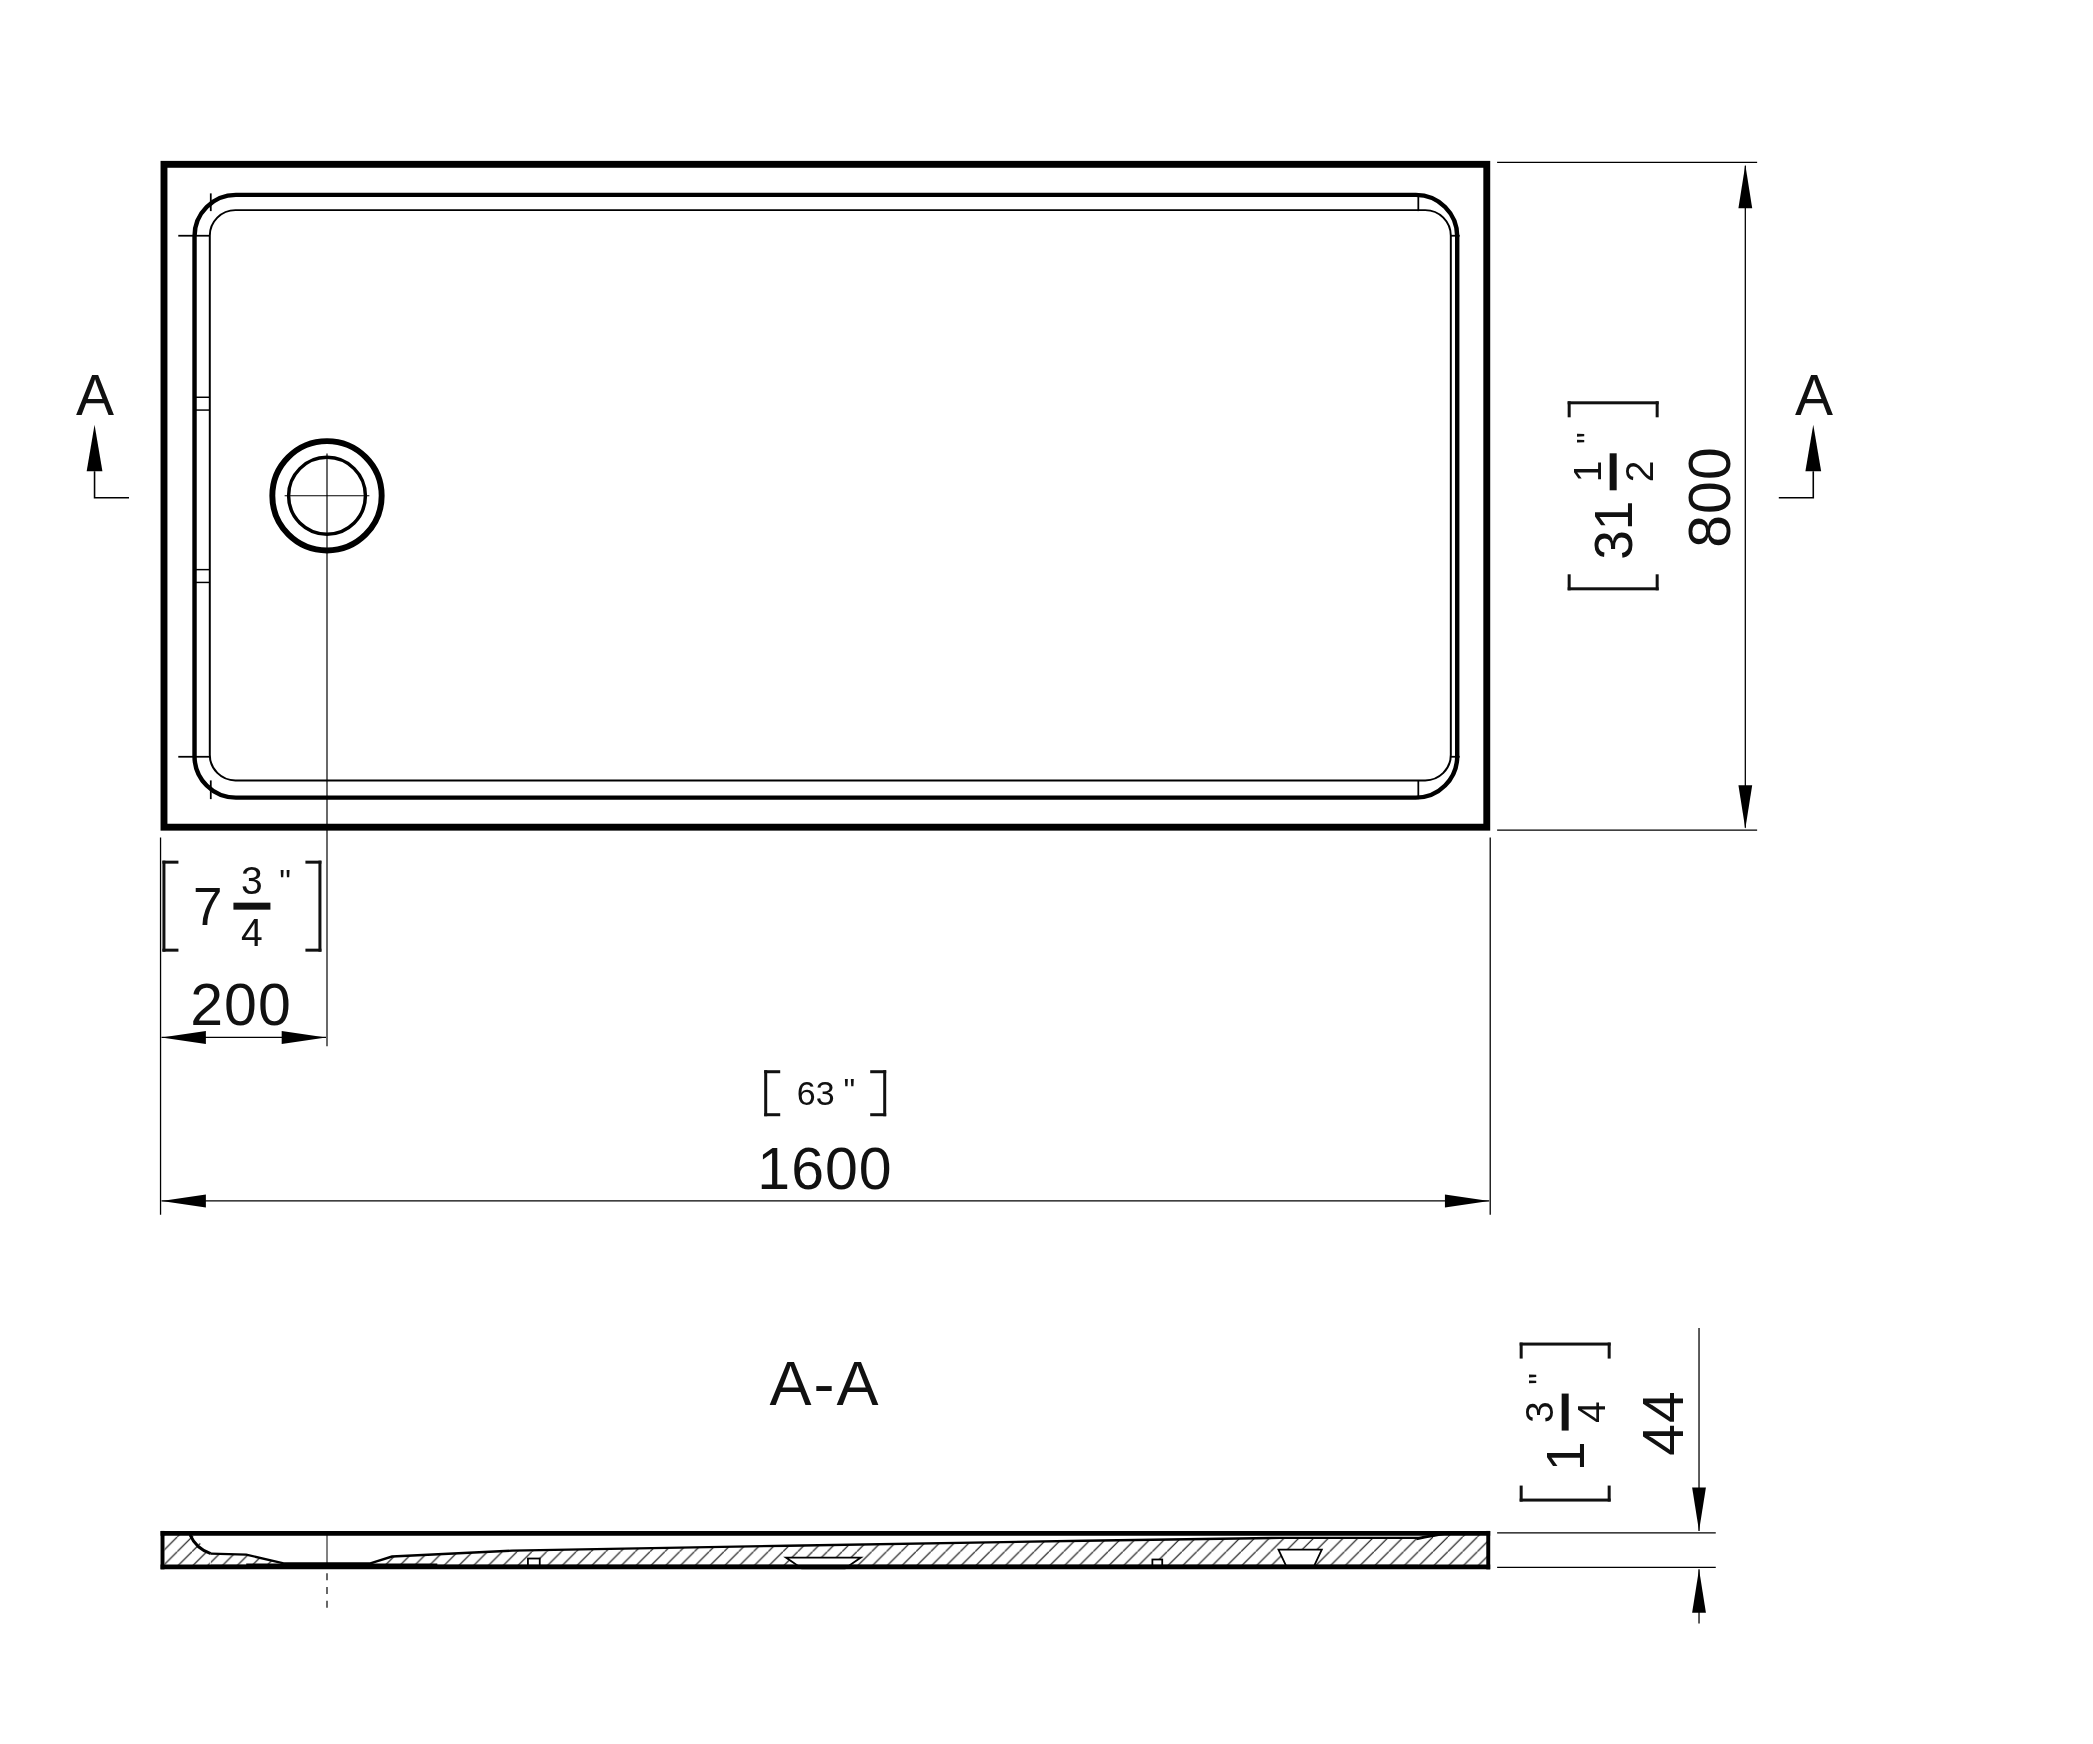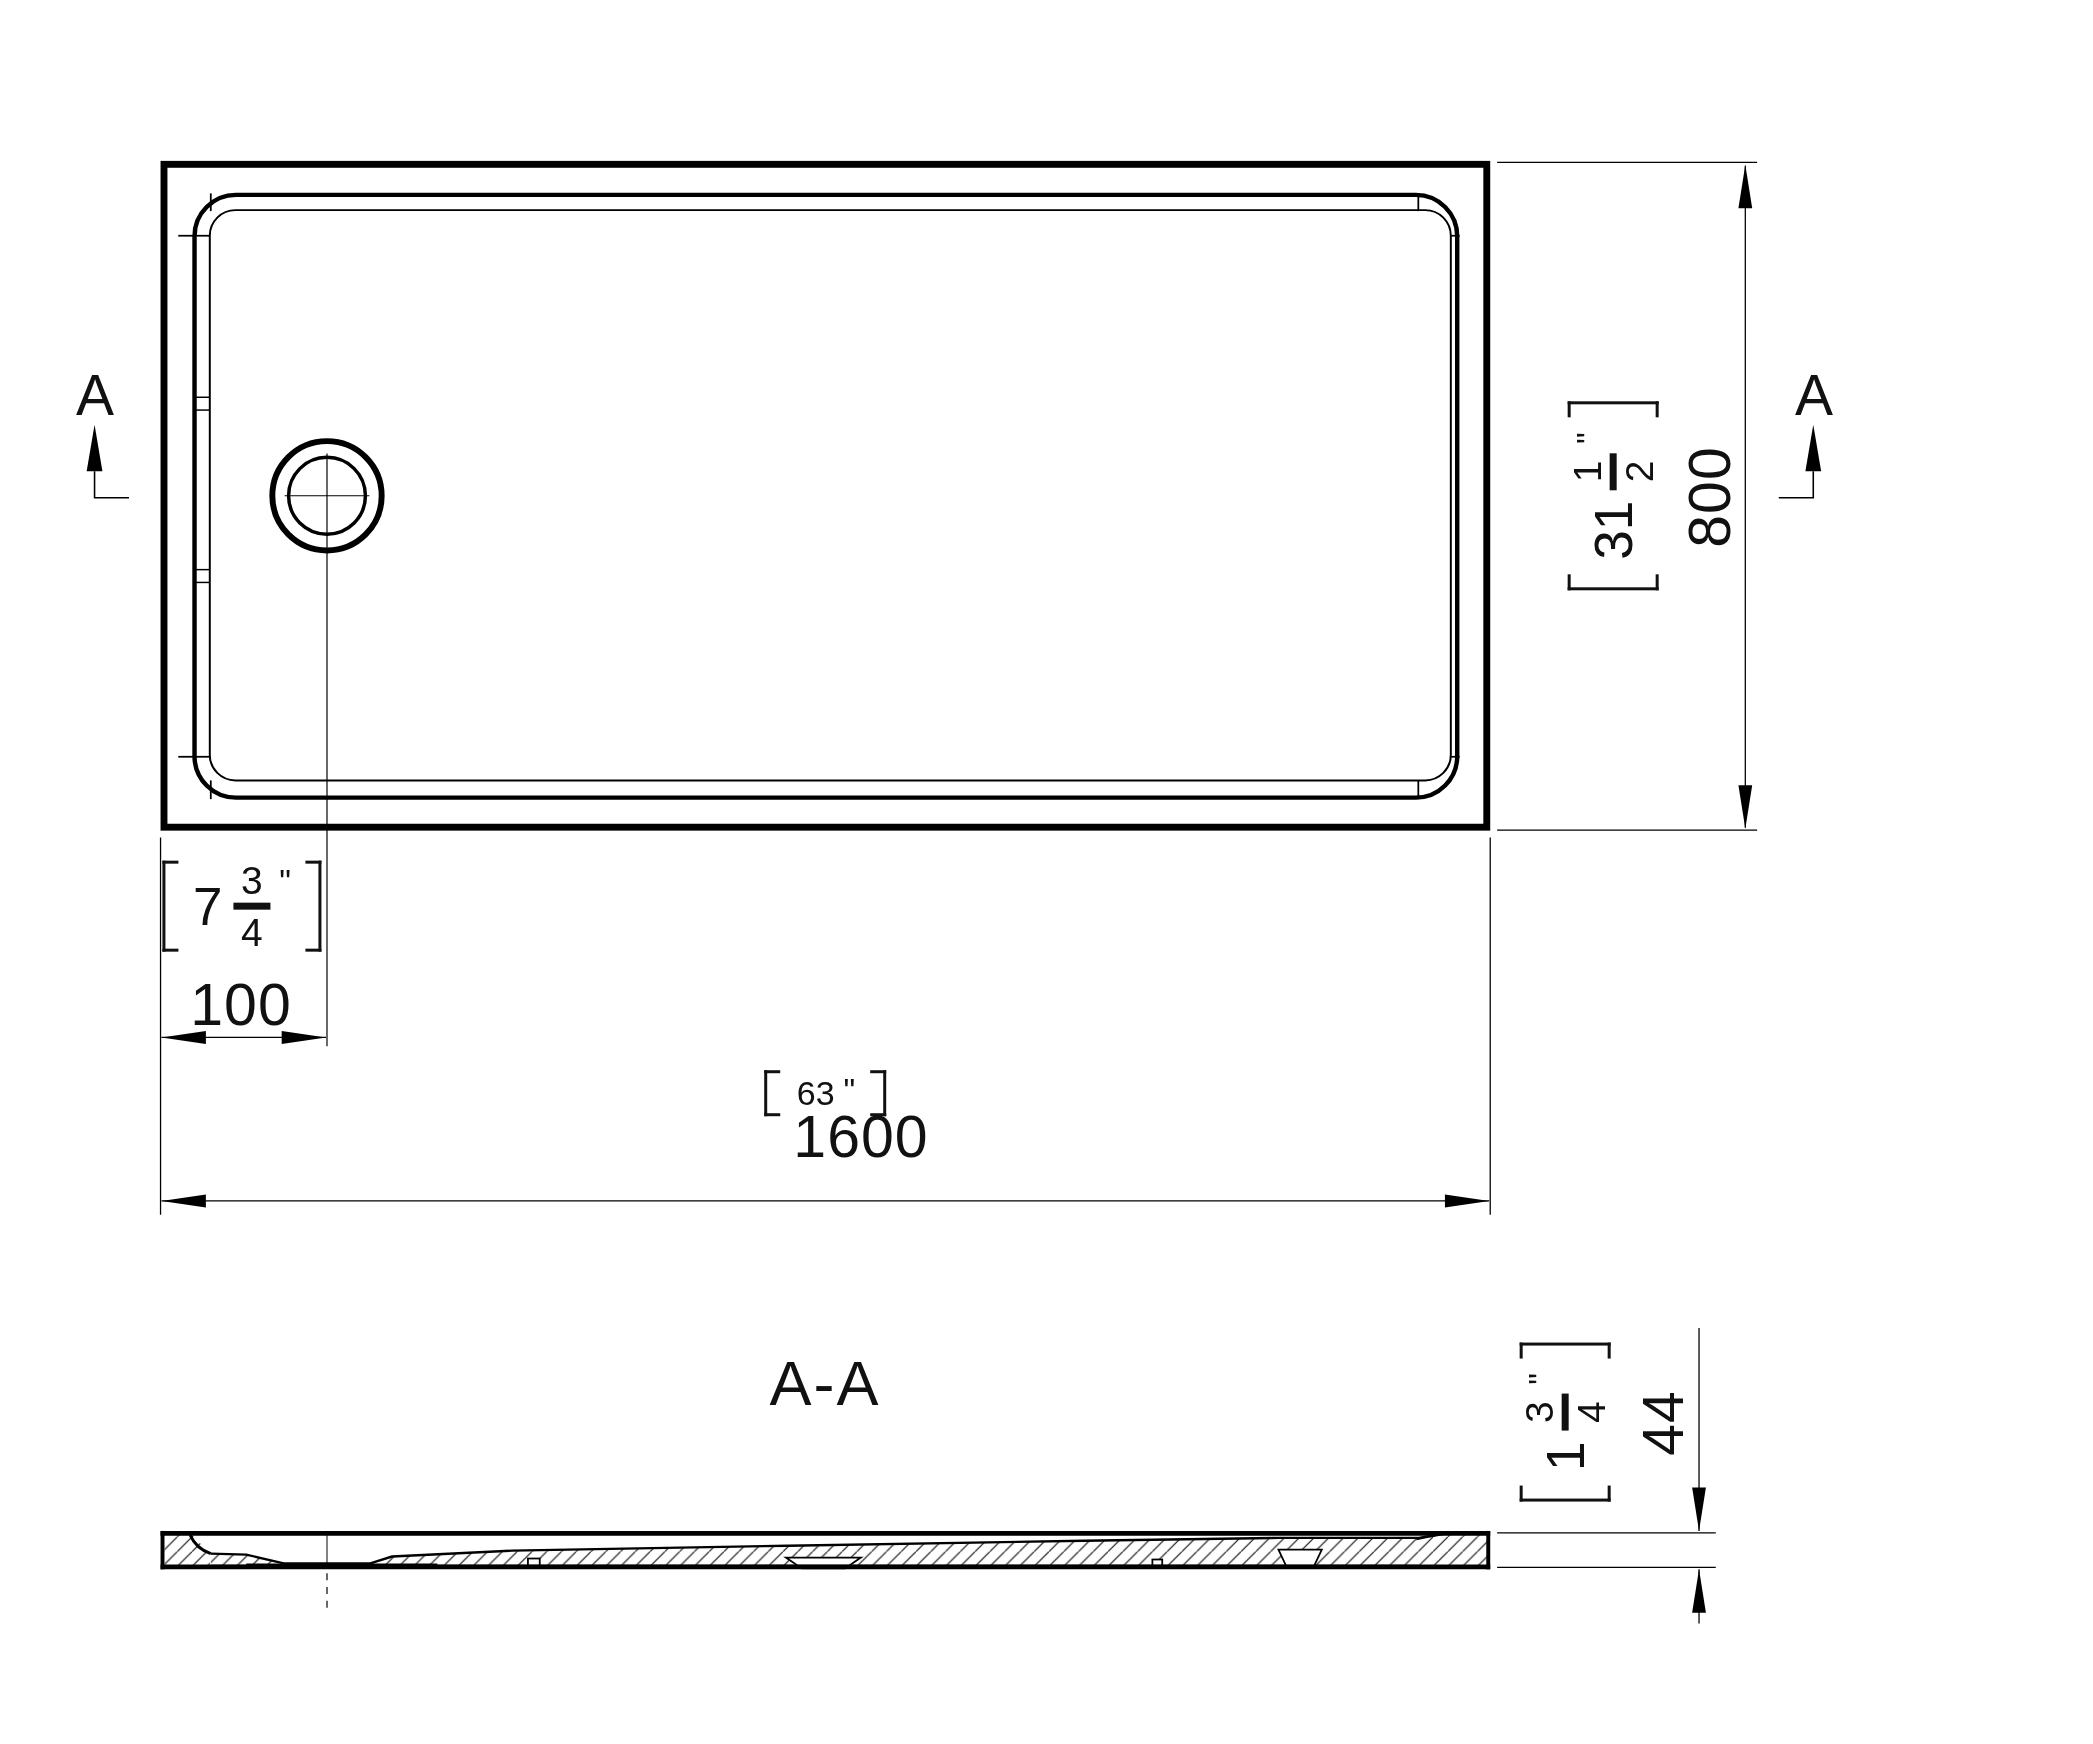--- a/index.html
+++ b/index.html
@@ -166,31 +166,31 @@
       <span class="whole">7</span>
       <span class="frac">
         <span class="num">3</span>
         <span class="bar"></span>
         <span class="den">4</span>
       </span>
       <span class="inch">"</span>
       <span class="bk r"></span>
     </div>
   </div>
-  <div class="txt mm" style="left:241px;top:1005px;">100</div>
+  <div class="txt mm" style="left:241px;top:1005px;">200</div>
 
   <div class="txt" style="left:825px;top:1093px;">
     <div class="dim-row">
       <span class="bk l"></span>
       <span class="solo">63</span>
       <span class="inch">"</span>
       <span class="bk r"></span>
     </div>
   </div>
-  <div class="txt mm" style="left:825px;top:1137px;margin-left:36px;">1600</div>
+  <div class="txt mm" style="left:825px;top:1169px;">1600</div>
 
   <div class="txt sec-label" style="left:825px;top:1383px;">A-A</div>
 
   <div class="txt rot" style="left:1565px;top:1422px;">
     <div class="dim-row">
       <span class="bk l"></span>
       <span class="whole">1</span>
       <span class="frac">
         <span class="num">3</span>
         <span class="bar"></span>

